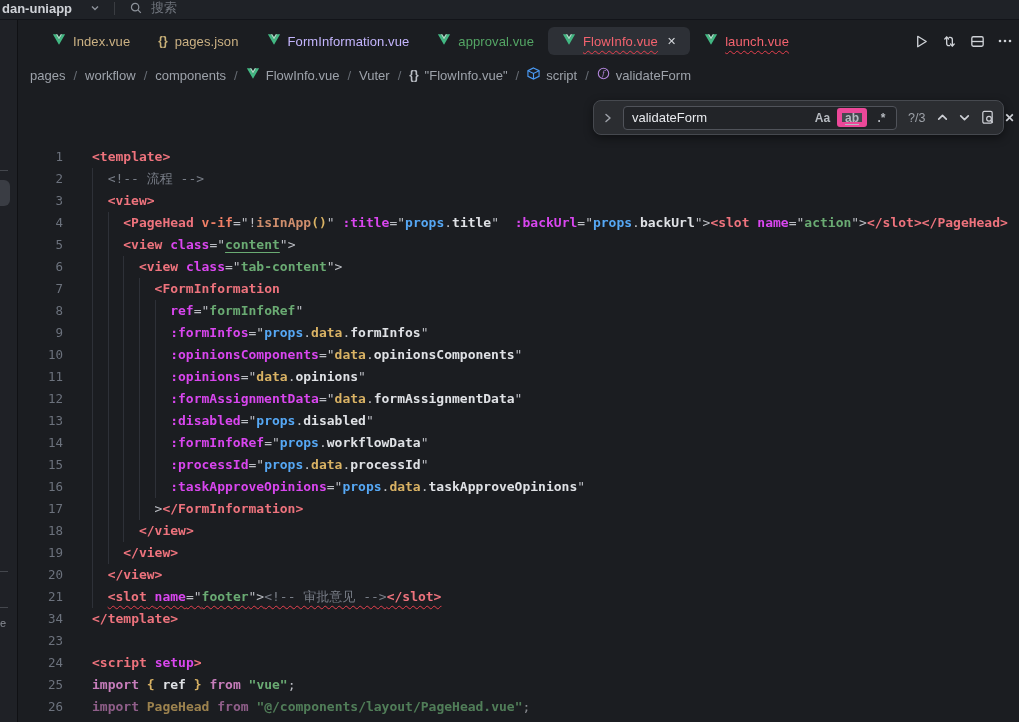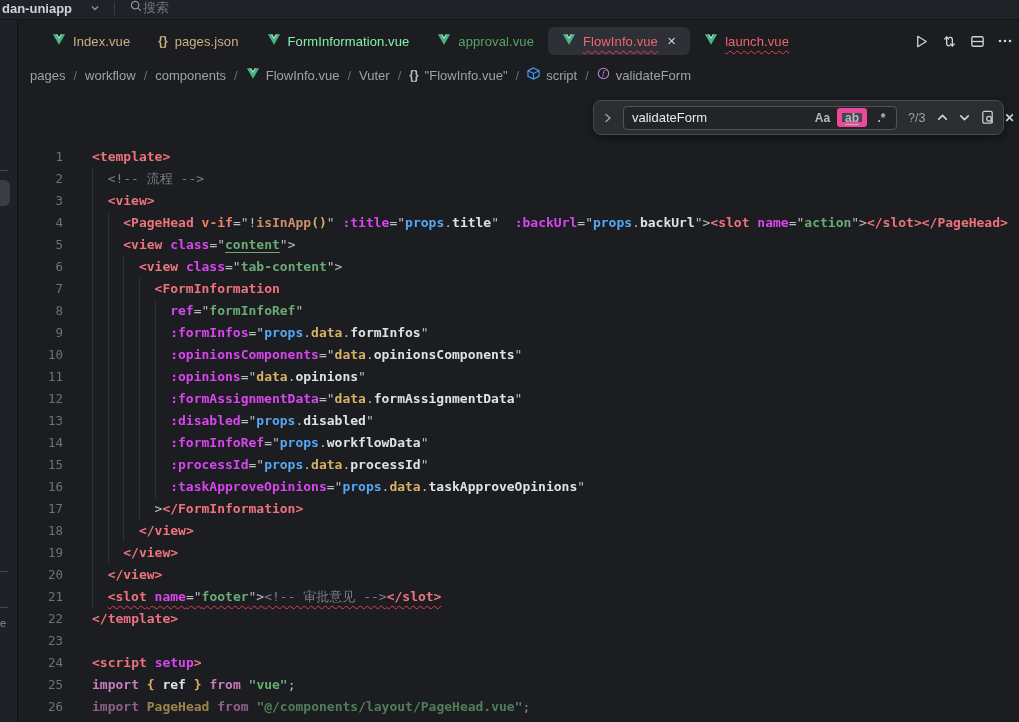--- a/index.html
+++ b/index.html
@@ -5,41 +5,41 @@
   * { margin:0; padding:0; box-sizing:border-box; }
   html,body { width:1019px; height:722px; overflow:hidden; background:#191b1f;
               font-family:"Liberation Sans", sans-serif; }
 
   
   .topbar { height:20px; background:#1f2227; border-bottom:1px solid #121419;
             display:flex; align-items:center; padding-left:2px; color:#cfd2d7; }
   .project { display:flex; align-items:center; gap:18px; font-size:13px; font-weight:600;
              margin-top:-3px; cursor:default; }
   .tb-div { width:1px; height:13px; background:#3a3d42; margin:0 14px; margin-top:-3px; }
-  .tb-search { display:flex; gap:0; font-size:13px; color:#70757d; margin-top:-3px; }
+  .tb-search { display:flex; align-items:center; gap:8px; font-size:13px; color:#70757d; margin-top:-3px; }
 
   
   .main { display:flex; height:702px; }
   .stripe { width:18px; background:#1f2126; border-right:1px solid #101114; position:relative; flex:none; }
   .stripe-sel { position:absolute; left:-6px; top:160px; width:16px; height:26px;
                 border-radius:6px; background:#3a3d44; }
   .stripe-dash { position:absolute; left:0; width:8px; height:1px; background:#44474d; }
   .sd1{top:150px;} .sd2{top:551px;} .sd3{top:587px;}
   .stripe-e { position:absolute; left:0; top:597px; color:#8a8e96; font-size:11px; }
 
   .zone { flex:1; background:#1b1d21; position:relative; overflow:hidden; }
 
   
   .tabbar { height:40px; display:flex; align-items:center; padding:2px 6px 0 20px; }
   .tabs { display:flex; align-items:center; flex:1; }
   .tab { display:flex; align-items:center; gap:7px; padding:6px 14px; font-size:13px;
          border-radius:6px; cursor:default; white-space:nowrap; }
   .tab.active { background:#2d3036; }
   .tab .lbl { letter-spacing:.1px; }
-  .tc-tan{color:#cbb183;} .tc-yellow{color:#86efac;text-align:right;} .tc-green{color:#54a565;} .tc-red{color:#f4636f;}
+  .tc-tan{color:#cbb183;} .tc-yellow{color:#c4b5fd;text-align:right;} .tc-green{color:#54a565;} .tc-red{color:#f4636f;}
   .sqtab { text-decoration:underline; text-decoration-style:wavy; text-decoration-color:#e6404e;
            text-decoration-thickness:1px; text-underline-offset:4px; }
   .tclose { color:#d3d6da; font-size:11px; margin-left:2px; cursor:default; }
   .json-glyph { color:#c9b178; font-weight:700; font-size:12px; }
   .tab-actions { display:flex; align-items:center; gap:11px; padding-right:0; }
   .tab-actions .act { display:flex; align-items:center; cursor:default; }
 
   
   .breadcrumb { height:30px; display:flex; align-items:center; padding-left:12px;
                 font-size:13px; color:#9da2aa; gap:8px; white-space:nowrap; }
@@ -258,21 +258,21 @@
           <div class="line"><span class="gut">12</span><span class="code"><span class="ind"></span><span class="ind"></span><span class="ind"></span><span class="ind"></span><span class="ind"></span><span class="a">:formAssignmentData</span><span class="p">="</span><span class="y">data</span><span class="p">.</span><span class="pw">formAssignmentData</span><span class="p">"</span></span></div>
           <div class="line"><span class="gut">13</span><span class="code"><span class="ind"></span><span class="ind"></span><span class="ind"></span><span class="ind"></span><span class="ind"></span><span class="a">:disabled</span><span class="p">="</span><span class="pb">props</span><span class="p">.</span><span class="pw">disabled</span><span class="p">"</span></span></div>
           <div class="line"><span class="gut">14</span><span class="code"><span class="ind"></span><span class="ind"></span><span class="ind"></span><span class="ind"></span><span class="ind"></span><span class="a">:formInfoRef</span><span class="p">="</span><span class="pb">props</span><span class="p">.</span><span class="pw">workflowData</span><span class="p">"</span></span></div>
           <div class="line"><span class="gut">15</span><span class="code"><span class="ind"></span><span class="ind"></span><span class="ind"></span><span class="ind"></span><span class="ind"></span><span class="a">:processId</span><span class="p">="</span><span class="pb">props</span><span class="p">.</span><span class="y">data</span><span class="p">.</span><span class="pw">processId</span><span class="p">"</span></span></div>
           <div class="line"><span class="gut">16</span><span class="code"><span class="ind"></span><span class="ind"></span><span class="ind"></span><span class="ind"></span><span class="ind"></span><span class="a">:taskApproveOpinions</span><span class="p">="</span><span class="pb">props</span><span class="p">.</span><span class="y">data</span><span class="p">.</span><span class="pw">taskApproveOpinions</span><span class="p">"</span></span></div>
           <div class="line"><span class="gut">17</span><span class="code"><span class="ind"></span><span class="ind"></span><span class="ind"></span><span class="ind"></span><span class="p">&gt;</span><span class="t">&lt;/FormInformation&gt;</span></span></div>
           <div class="line"><span class="gut">18</span><span class="code"><span class="ind"></span><span class="ind"></span><span class="ind"></span><span class="t">&lt;/view&gt;</span></span></div>
           <div class="line"><span class="gut">19</span><span class="code"><span class="ind"></span><span class="ind"></span><span class="t">&lt;/view&gt;</span></span></div>
           <div class="line"><span class="gut">20</span><span class="code"><span class="ind"></span><span class="t">&lt;/view&gt;</span></span></div>
           <div class="line"><span class="gut">21</span><span class="code"><span class="ind"></span><span class="sqr"><span class="t">&lt;slot</span><span class="p"> </span><span class="a">name</span><span class="p">="</span><span class="s">footer</span><span class="p">"&gt;</span><span class="c">&lt;!-- 审批意见 --&gt;</span><span class="t">&lt;/slot&gt;</span></span></span></div>
-          <div class="line"><span class="gut">22</span><span class="code"><span class="t">&lt;/template&gt;</span></span></div>
+          <div class="line"><span class="gut">34</span><span class="code"><span class="t">&lt;/template&gt;</span></span></div>
           <div class="line"><span class="gut">23</span><span class="code"></span></div>
           <div class="line"><span class="gut">24</span><span class="code"><span class="t">&lt;script</span><span class="p"> </span><span class="a">setup</span><span class="t">&gt;</span></span></div>
           <div class="line"><span class="gut">25</span><span class="code"><span class="k">import</span><span class="p"> </span><span class="y">{ </span><span class="pw">ref</span><span class="y"> }</span><span class="p"> </span><span class="k">from</span><span class="p"> </span><span class="s">"vue"</span><span class="p">;</span></span></div>
           <div class="line"><span class="gut">26</span><span class="code muted"><span class="k">import</span><span class="p"> </span><span class="y">PageHead</span><span class="p"> </span><span class="k">from</span><span class="p"> </span><span class="s">"@/components/layout/PageHead.vue"</span><span class="p">;</span></span></div>
         </div>
 
       <div class="findw">
         <span class="fchev">
           <svg width="12" height="12" viewBox="0 0 12 12" fill="none" stroke="#9da1a8" stroke-width="1.5" stroke-linecap="round" stroke-linejoin="round">
               <path d="M4 2.5 L8 6 L4 9.5"></path>

